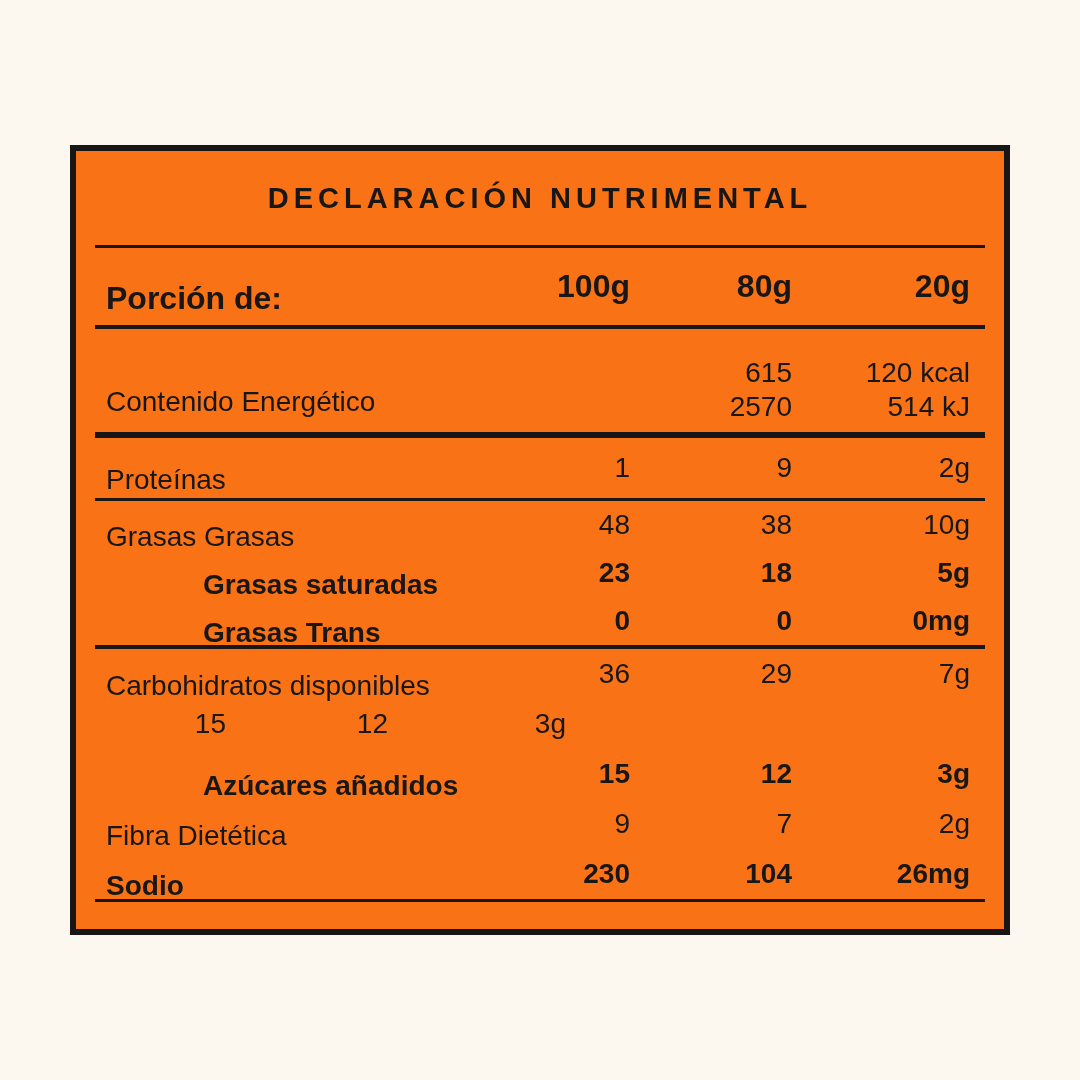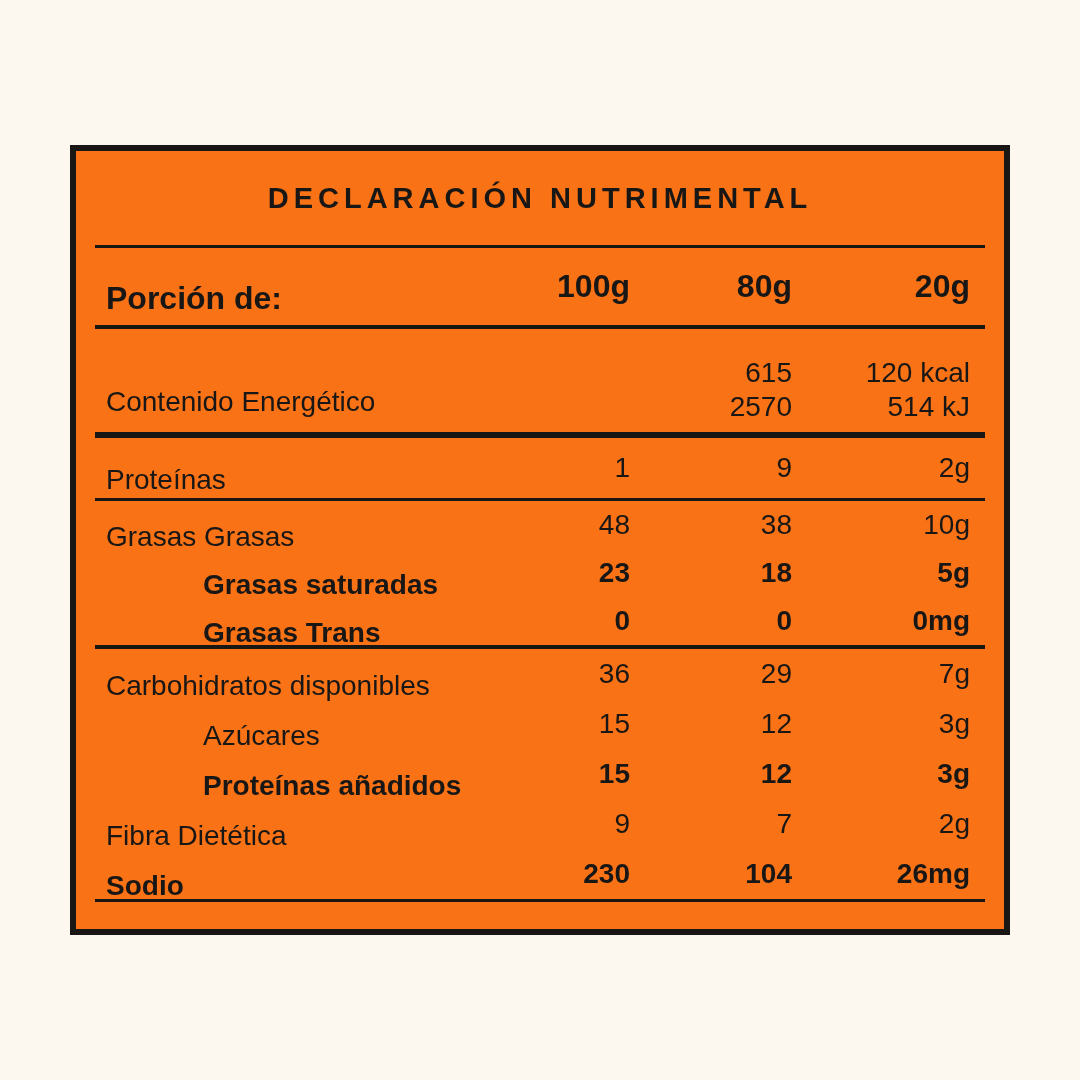--- a/index.html
+++ b/index.html
@@ -146,28 +146,27 @@
   <div class="rule t4"></div>
 
   <div class="row carb-row">
     <div class="lbl">Carbohidratos disponibles</div>
     <div class="c1">36</div>
     <div class="c2">29</div>
     <div class="c3">7g</div>
   </div>
 
   <div class="row carb-row indent">
-    <div class="lbl">Azúcares</div>
     <div class="c1">15</div>
     <div class="c2">12</div>
     <div class="c3">3g</div>
   </div>
 
   <div class="row carb-row indent bold">
-    <div class="lbl">Proteínas añadidos</div>
+    <div class="lbl">Azúcares añadidos</div>
     <div class="c1">15</div>
     <div class="c2">12</div>
     <div class="c3">3g</div>
   </div>
 
   <div class="row carb-row">
     <div class="lbl">Fibra Dietética</div>
     <div class="c1">9</div>
     <div class="c2">7</div>
     <div class="c3">2g</div>

